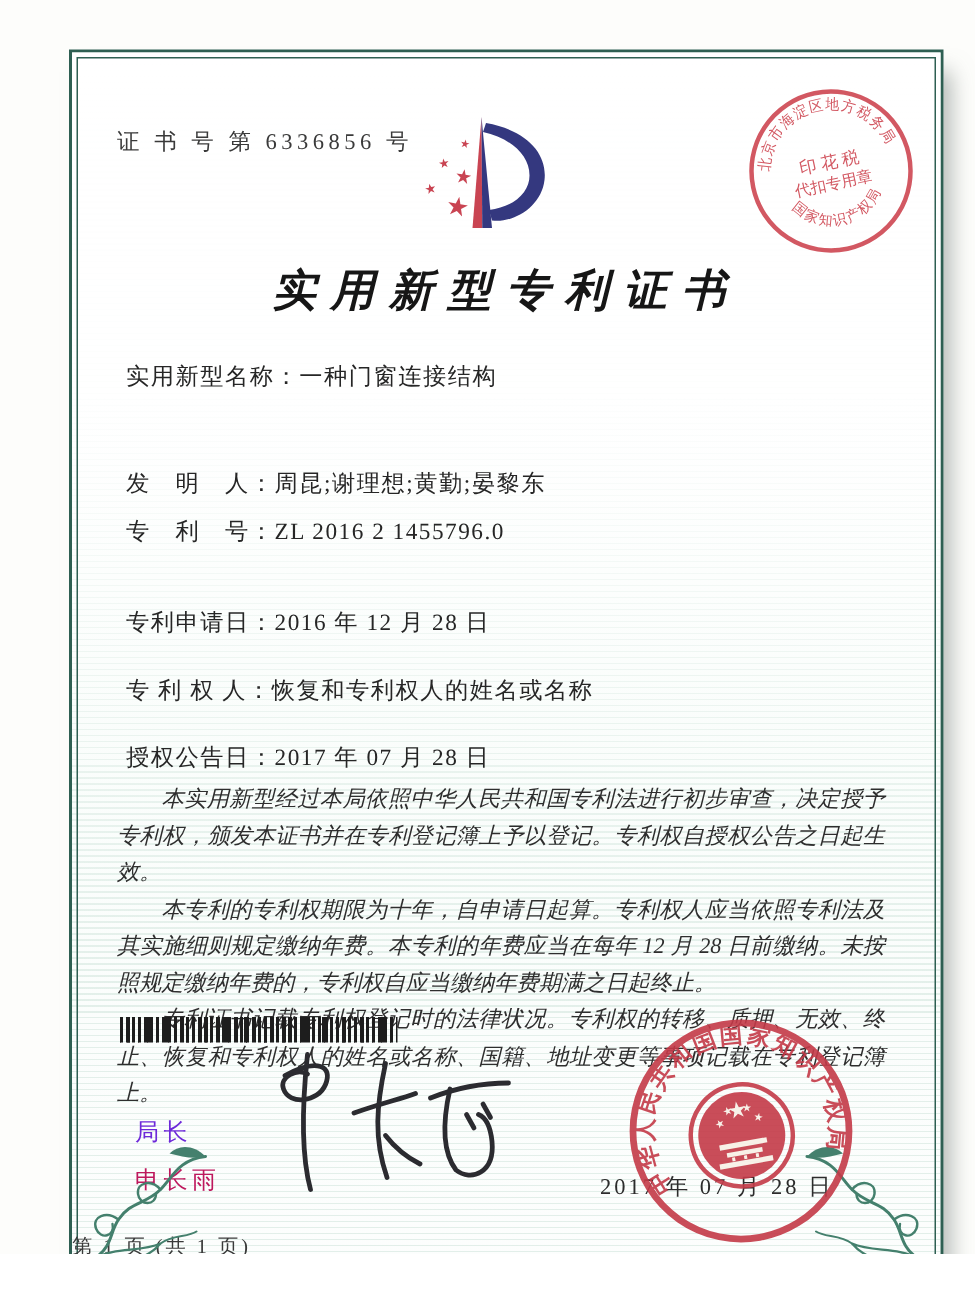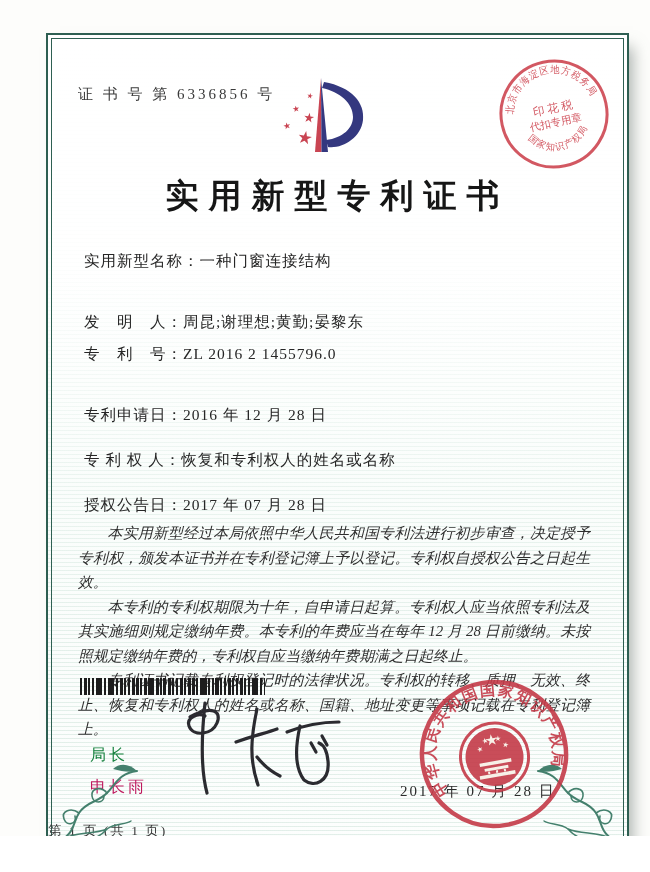--- a/index.html
+++ b/index.html
@@ -13,32 +13,32 @@
         background-image:
           linear-gradient(180deg,rgba(255,255,255,1) 0%,rgba(255,255,255,.92) 28%,rgba(244,251,247,.45) 55%,rgba(232,245,238,.18) 78%,rgba(228,243,236,.1) 100%),
           repeating-linear-gradient(0deg,rgba(122,178,154,.22) 0 1px,rgba(255,255,255,0) 1px 4px);}
   .inner-line{position:absolute;inset:3px;border:1px solid #2e5f52;pointer-events:none;}
   .cert-no{position:absolute;left:30px;top:50px;font-size:15px;letter-spacing:3px;color:#3a3a3a;}
   .logo{position:absolute;left:224px;top:37px;width:105px;height:85px;}
   .tax-stamp{position:absolute;left:448px;top:21px;width:116px;height:116px;
              transform:rotate(-12deg);opacity:.92;}
   .tax-stamp text{font-family:"Liberation Serif",serif;fill:#cf4a55;}
   .title{position:absolute;left:0;top:139px;width:100%;text-align:center;
-         font-size:33px;font-weight:600;letter-spacing:10px;color:#161616;}
+         font-size:29px;font-weight:600;letter-spacing:10px;color:#161616;font-style:italic;}
   .field{position:absolute;left:36px;font-size:15.5px;color:#262626;letter-spacing:1px;white-space:pre;}
-  .f0{top:216px}.f1{top:277px}.f2{top:309px}.f3{top:370px}.f4{top:415px}.f5{top:460px}
+  .f0{top:206px}.f1{top:277px}.f2{top:309px}.f3{top:370px}.f4{top:415px}.f5{top:460px}
   .paras{position:absolute;left:30px;top:486px;width:512px;font-size:14.8px;line-height:24.5px;
          color:#2e2e2e;font-style:italic;}
   .paras p{margin:0;text-indent:2em;text-align:justify;}
   .barcode{position:absolute;left:32px;top:643px;width:185px;height:17px;
         background-image:
           repeating-linear-gradient(90deg,#1d1d1d 0 2px,transparent 2px 4px),
           repeating-linear-gradient(90deg,#1d1d1d 0 1px,transparent 1px 6px),
           repeating-linear-gradient(90deg,transparent 0 5px,#1d1d1d 5px 7px,transparent 7px 13px);}
-  .signer-title{position:absolute;left:42px;top:710px;font-size:16px;letter-spacing:3px;color:#15803d;
+  .signer-title{position:absolute;left:42px;top:710px;font-size:16px;letter-spacing:3px;color:#6d28d9;
         font-family:Liberation Sans, sans-serif;}
   .signer-name{position:absolute;left:42px;top:742px;font-size:16px;letter-spacing:3px;color:#be185d;
         font-family:"Liberation Sans","DejaVu Sans",sans-serif;}
   .signature{position:absolute;left:112px;top:660px;width:195px;height:105px;}
   .office-seal{position:absolute;left:369px;top:642px;width:154px;height:154px;
         transform:rotate(-10deg);opacity:.9;z-index:2;}
   .office-seal text{font-family:"Liberation Serif",serif;fill:#c43a48;font-weight:600;}
   .issue-date{position:absolute;left:352px;top:747px;font-size:15px;letter-spacing:2px;color:#2c2c2c;z-index:1;}
   .footer{position:absolute;left:0;top:787px;width:100%;text-align:left;font-size:13.5px;
         letter-spacing:2px;color:#3a3a3a;}

